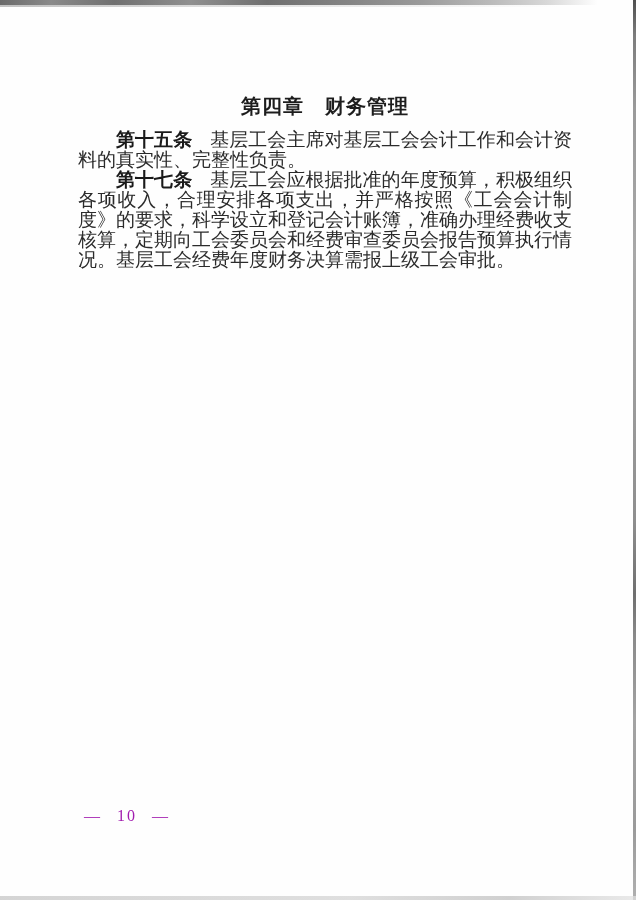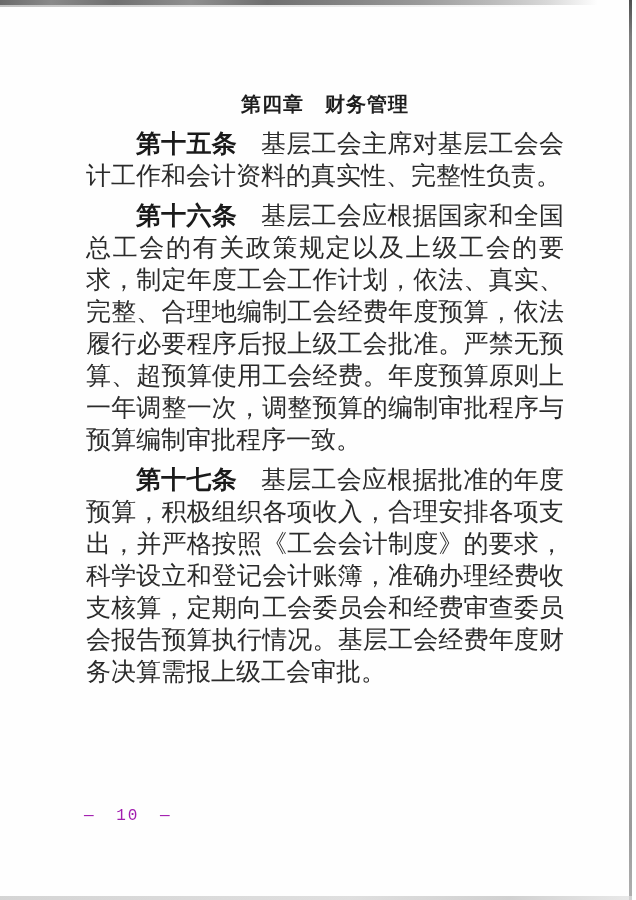--- a/index.html
+++ b/index.html
@@ -2,27 +2,26 @@
 <html><head>
 <meta charset="utf-8">
 <style>
   html, body {
     margin: 0;
     padding: 0;
     background: #ffffff;
   }
   .scan-page {
     position: relative;
-    width: 588px;
+    width: 636px;
     height: 900px;
     margin: 0;
     background: #fefefe;
     overflow: hidden;
-    font-family: Liberation Mono, monospace;
-    padding-left: 44px;
+    font-family: Liberation Serif, serif;
   }
   
   .edge-top {
     position: absolute;
     top: 0; left: 0;
     width: 636px; height: 5px;
     background: linear-gradient(to right,
       #6a6a6a 0%, #8a8a8a 8%, #707070 18%, #909090 30%,
       #6f6f6f 42%, #858585 55%, #9a9a9a 66%, #bdbdbd 78%,
       #d8d8d8 86%, rgba(255,255,255,0) 94%);
@@ -62,23 +61,23 @@
   .chapter-title {
     text-align: center;
     font-weight: bold;
     font-size: 20px;
     line-height: 28px;
     letter-spacing: 1px;
     color: #1d1d1d;
     margin: 0 0 10px 0;
   }
   p.article {
-    margin: 8px;
-    font-size: 25px;
-    line-height: 32px;
+    margin: 0;
+    font-size: 19px;
+    line-height: 20px;
     text-align: justify;
     text-justify: inter-ideograph;
     text-justify: inter-character;
     text-indent: 2em;
     color: #2b2b2b;
   }
   p.article .article-label {
     font-weight: bold;
     color: #1a1a1a;
     margin-right: 0.95em;
@@ -103,21 +102,20 @@
   <div class="edge-top-thin"></div>
   <div class="edge-right"></div>
   <div class="edge-bottom"></div>
 
   <div class="content">
 
     <div class="chapter-title">第四章　财务管理</div>
 
     <p class="article"><span class="article-label">第十五条</span><span>基层工会主席对基层工会会计工作和会计资料的真实性、完整性负责。</span></p>
 
-    <p class="article"><span class="article-label">第十六条</span><span>基层工会应根据国家和全国总工会的有关政策规定以及上级工会的要求，制定年度工会工作计划，依法、真实、完整、合理地编制工会经费年度预算，依法履行必要程序后报上级工会批准。严禁无预算、超预算使用工会经费。年度预算原则上一年调整一次，调整预算的编制审批程序与预算编制审批程序一致。</span></p>
 
     <p class="article"><span class="article-label">第十七条</span><span>基层工会应根据批准的年度预算，积极组织各项收入，合理安排各项支出，并严格按照《工会会计制度》的要求，科学设立和登记会计账簿，准确办理经费收支核算，定期向工会委员会和经费审查委员会报告预算执行情况。基层工会经费年度财务决算需报上级工会审批。</span></p>
 
 
 
   </div>
 
   <div class="page-number">— 10 —</div>
 
 </div>

